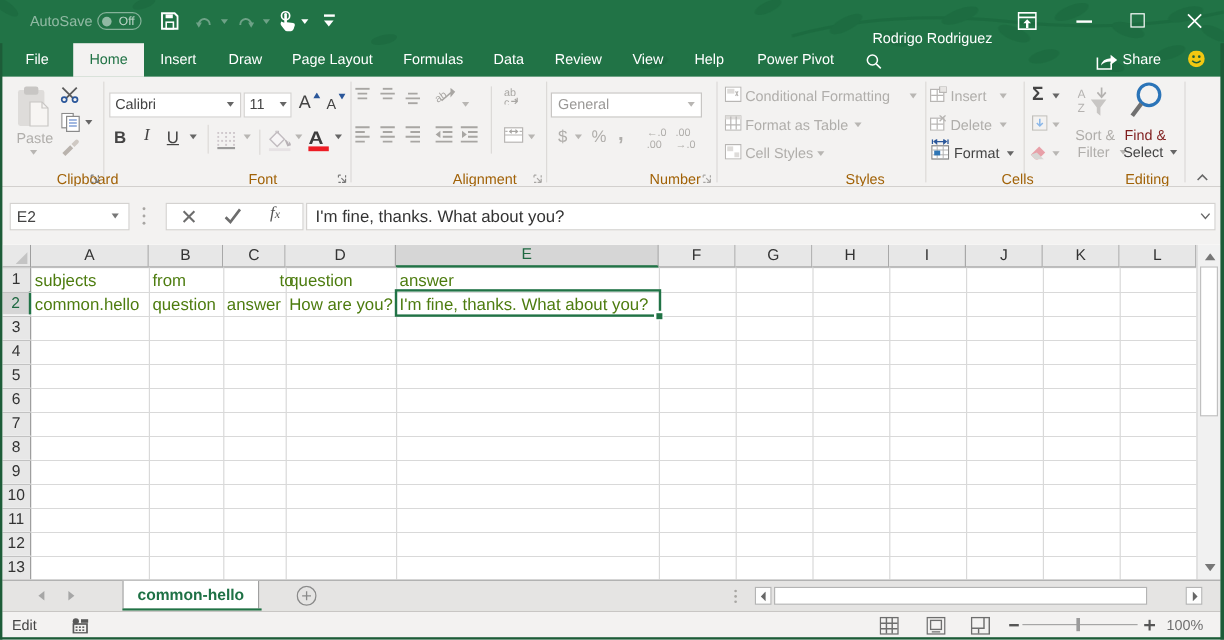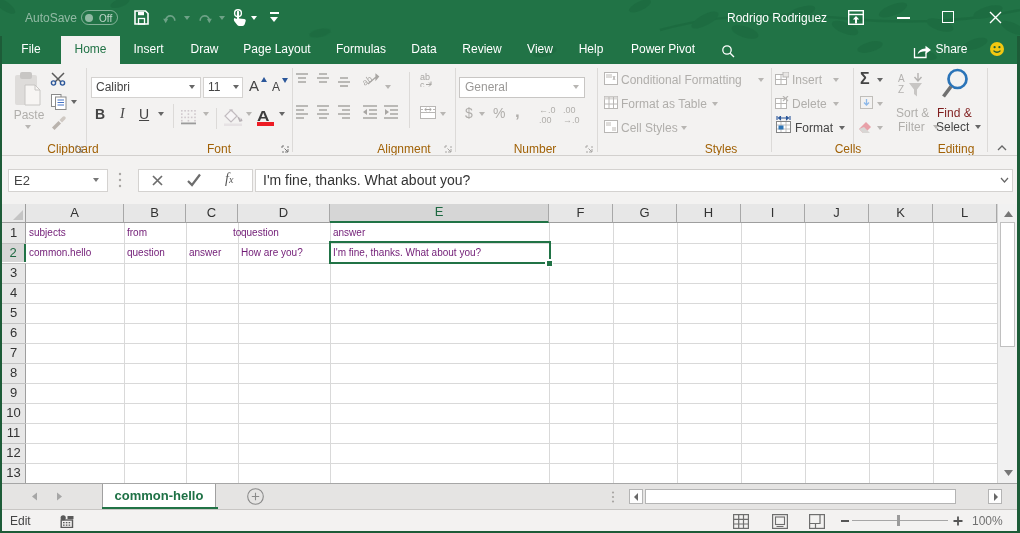--- a/index.html
+++ b/index.html
@@ -21,21 +21,21 @@
 .dk { color:#444; }
 .arrow-dn { display:inline-block; width:0; height:0; border-left:3px solid transparent; border-right:3px solid transparent; border-top:4px solid #666; }
 .arrow-gray { border-top-color:#b8b6b3; }
 
 #fbar { left:0; top:156px; width:1020px; height:48px; background:#f3f2f1; }
 .wbox { position:absolute; background:#fff; border:1px solid #d4d2d0; }
 
 #grid { left:2px; top:204px; width:1015px; height:279px; background:#fff; overflow:hidden; }
 .colhead { position:absolute; top:0; height:19px; background:#e7e7e7; border-right:1px solid #a8a8a8; border-bottom:1px solid #9e9e9e; color:#333; font-size:13px; text-align:center; line-height:18px; }
 .rowhead { position:absolute; left:0; width:24px; height:20px; background:#e7e7e7; border-right:1px solid #9e9e9e; color:#333; font-size:13px; text-align:center; line-height:20px; }
-.cell { position:absolute; font-size:10px; color:#701a75; white-space:nowrap; line-height:20px; padding-left:3px; }
+.cell { position:absolute; font-size:14px; color:#4d7c0f; white-space:nowrap; line-height:20px; padding-left:3px; }
 .vline { position:absolute; width:1px; background:#d9d9d9; top:19px; height:260px; }
 
 #tabbar { left:2px; top:483px; width:1015px; height:26px; background:#e5e4e3; border-top:1px solid #a6a6a6; }
 #statusbar { left:2px; top:509px; width:1015px; height:22px; background:#f3f2f1; border-top:1px solid #c8c6c4; font-size:12px; color:#444; }
 
 #bl { left:0; top:36px; width:2px; height:497px; background:#1d5c38; }
 #br { left:1017px; top:36px; width:3px; height:497px; background:#1d5c38; }
 #bb { left:0; top:531px; width:1020px; height:2px; background:#1d5c38; }
 </style>
 </head>
@@ -86,21 +86,21 @@
   </svg>
   <div class="abs arrow-dn" style="left:219px;top:16px;border-top-color:#6ea287"></div>
   <svg class="abs" style="left:233px;top:9px" width="13" height="18" viewBox="0 0 13 18">
     <circle cx="5" cy="4.2" r="3.4" fill="none" stroke="#fff" stroke-width="1.4"></circle>
     <rect x="3.9" y="1.8" width="2.2" height="10" rx="1.1" fill="#fff"></rect>
     <path d="M3.9 10 l-2.6 -1 q-1 1.8 0.2 3.4 l2.8 3.6 q0.6 1 2 1 h3.2 q1.6 0 2.2 -1.8 l1 -3.2 q0.4 -1.6 -1.4 -1.9 l-5 -0.6 z" fill="#fff"></path>
   </svg>
   <div class="abs arrow-dn" style="left:251px;top:16px;border-top-color:#fff"></div>
   <div class="abs" style="left:270px;top:12px;width:9px;height:1.6px;background:#fff"></div>
   <div class="abs arrow-dn" style="left:270px;top:17px;border-top-color:#fff;border-left-width:4.5px;border-right-width:4.5px;border-top-width:5px;"></div>
-  <div class="abs ttxt" style="left:727px;top:0">Rodrigo Rodriguez</div>
+  <div class="abs ttxt" style="left:727px;top:14px">Rodrigo Rodriguez</div>
   <svg class="abs" style="left:848px;top:10px" width="16" height="15" viewBox="0 0 16 15">
     <rect x="0.7" y="0.7" width="14.6" height="13.6" fill="none" stroke="#fff" stroke-width="1.4"></rect>
     <line x1="0.7" y1="4.5" x2="15.3" y2="4.5" stroke="#fff" stroke-width="1.4"></line>
     <path d="M8 6 l3.2 3.4 h-2.2 v4 h-2 v-4 h-2.2 z" fill="#fff"></path>
   </svg>
   <div class="abs" style="left:897px;top:17px;width:13px;height:1.5px;background:#fff"></div>
   <div class="abs" style="left:942px;top:11px;width:12px;height:12px;border:1.4px solid #fff"></div>
   <svg class="abs" style="left:989px;top:11px" width="13" height="13" viewBox="0 0 13 13">
     <path d="M1 1 L12 12 M12 1 L1 12" stroke="#fff" stroke-width="1.4"></path>
   </svg>
@@ -275,21 +275,21 @@
 
   <div class="wbox" style="left:459px;top:13px;width:126px;height:21px;background:#fff;border-color:#c8c6c4;"></div>
   <div class="abs" style="left:465px;top:16px;font-size:12px;color:#9a9896;">General</div>
   <div class="abs arrow-dn arrow-gray" style="left:573px;top:21px"></div>
   <div class="abs" style="left:465px;top:41px;font-size:14px;color:#b0aeab;">$</div>
   <div class="abs arrow-dn arrow-gray" style="left:479px;top:48px"></div>
   <div class="abs" style="left:493px;top:41px;font-size:14px;color:#b0aeab;">%</div>
   <div class="abs" style="left:515px;top:38px;font-size:17px;color:#b0aeab;font-weight:bold;">,</div>
   <div class="abs" style="left:539px;top:41px;font-size:9px;color:#b0aeab;">←.0<br>.00</div>
   <div class="abs" style="left:563px;top:41px;font-size:9px;color:#b0aeab;">.00<br>→.0</div>
-  <div class="glabel" style="left:468px;width:60px;">Number</div>
+  <div class="glabel" style="left:487px;width:60px;text-align:right;">Number</div>
   <svg class="abs" style="left:585px;top:81px" width="8" height="8" viewBox="0 0 8 8">
     <path d="M1 1 v2 M1 1 h2 M1 7 h2 M7 1 v2" stroke="#a8a6a4" stroke-width="1"></path>
     <path d="M3.5 3.5 L7 7 M7 7 v-3 M7 7 h-3" stroke="#a8a6a4" stroke-width="1"></path>
   </svg>
 
   <svg class="abs" style="left:604px;top:8px" width="14" height="13" viewBox="0 0 14 13">
     <rect x="0.5" y="0.5" width="13" height="12" fill="#fff" stroke="#b8b6b4"></rect>
     <rect x="2" y="2" width="6" height="4" fill="#dedcda"></rect>
     <path d="M9 4 l2 4 M9 8 l2 -4" stroke="#b8b6b4"></path>
   </svg>

